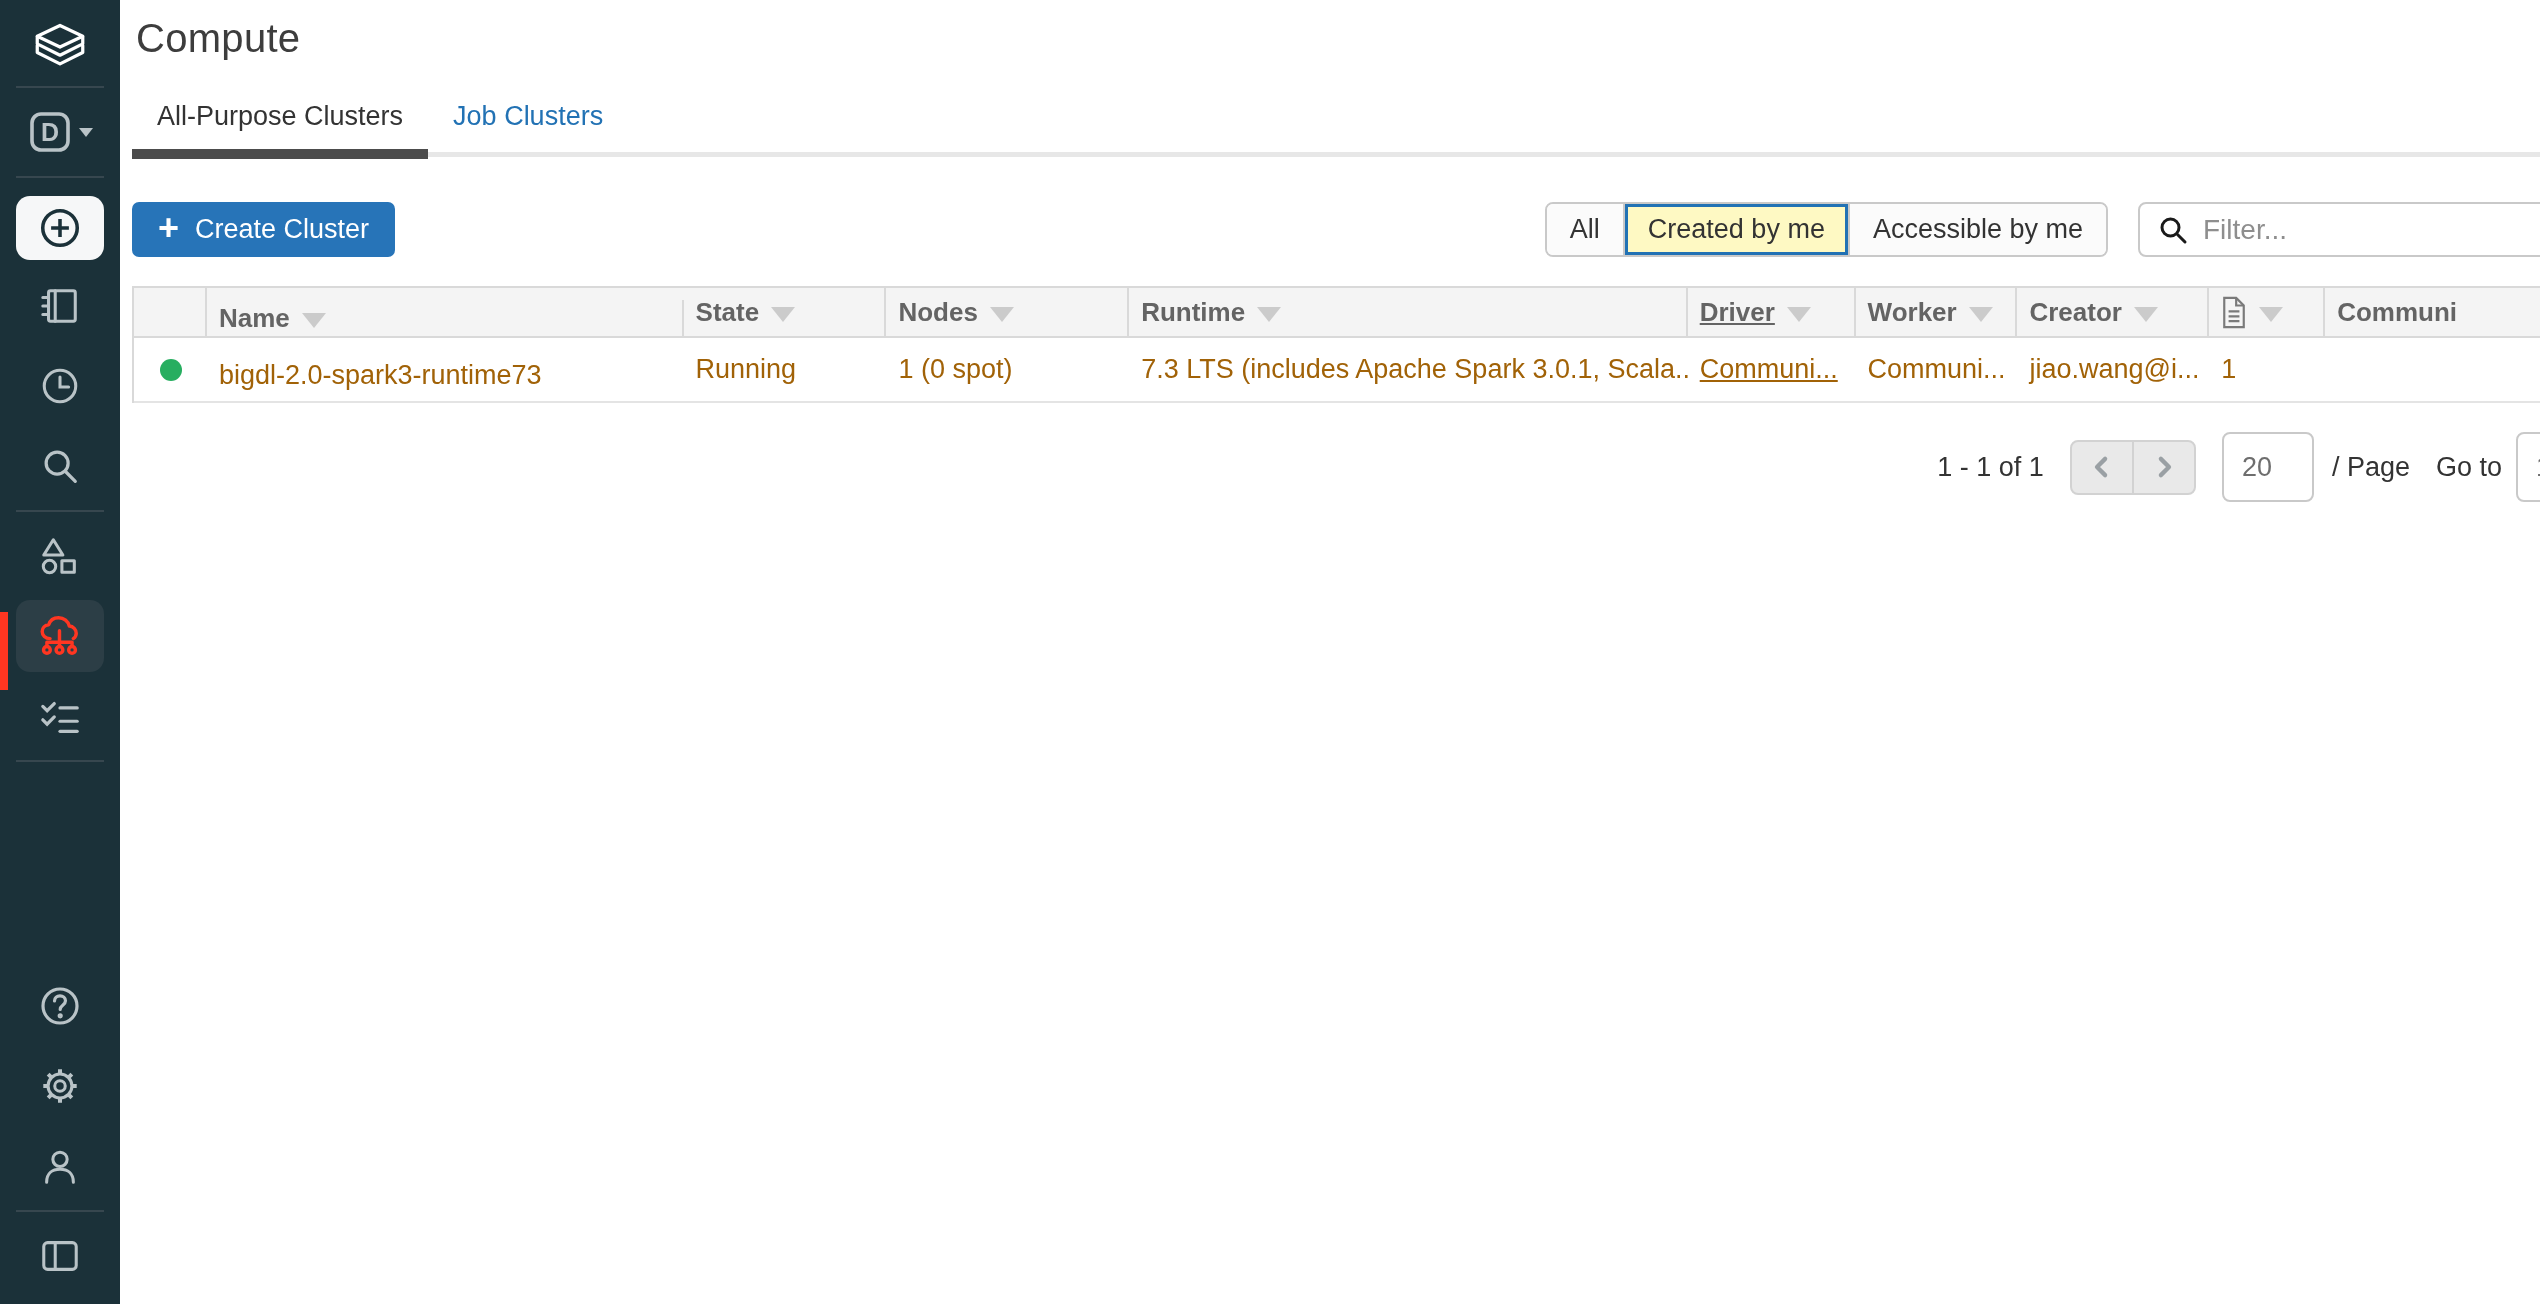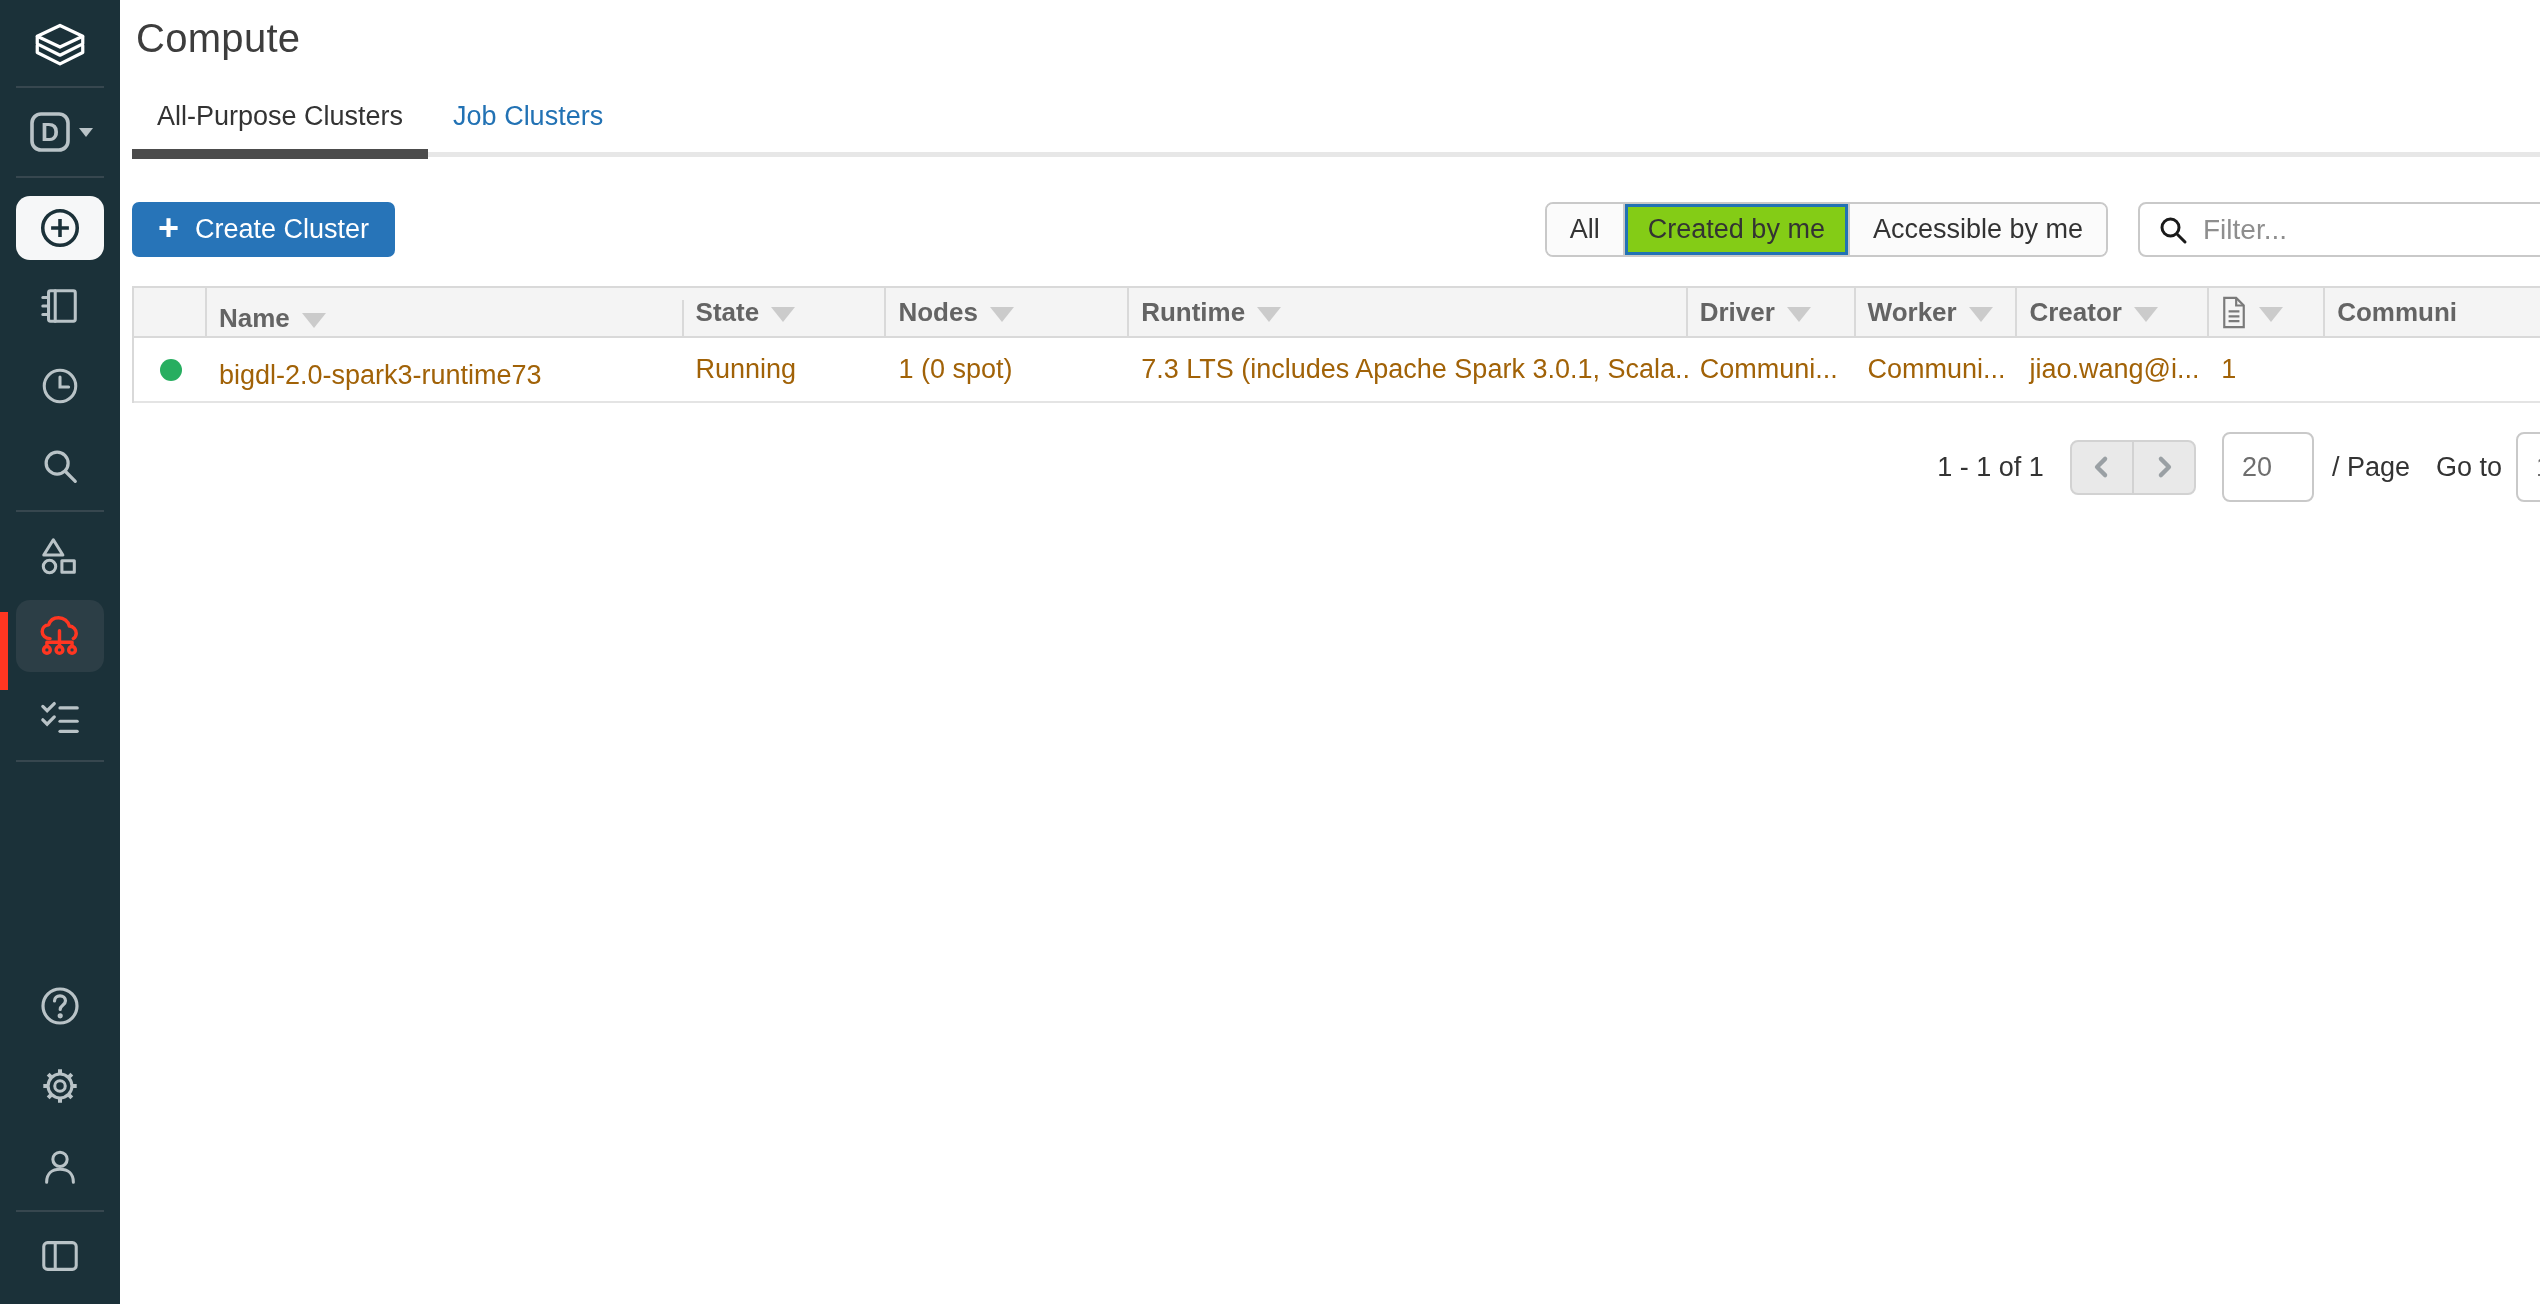--- a/index.html
+++ b/index.html
@@ -44,42 +44,42 @@
   .create-btn .plus { font-size: 36px; font-weight: 700; line-height: 1; margin-top: -3px; }
   .toolbar-right { margin-left: auto; display: flex; align-items: center; gap: 30px;
     margin-right: -50px; }
   .seg-group { display: flex; border: 2px solid #c9c9c9; border-radius: 8px;
     background: #fbfbfb; height: 55px; }
   .seg-btn { display: flex; align-items: center; padding: 0 23px; font-size: 27px;
     color: #333; cursor: pointer; border-left: 2px solid #c9c9c9; background: #fbfbfb;
     white-space: nowrap; }
   .seg-btn:first-child { border-left: none; border-radius: 6px 0 0 6px; }
   .seg-btn:last-child { border-radius: 0 6px 6px 0; }
-  .seg-btn.selected { background: #84cc16; box-shadow: inset 0 0 0 3px #2272b4; }
+  .seg-btn.selected { background: #fef9c3; box-shadow: inset 0 0 0 3px #2272b4; }
   .filter-box { height: 55px; width: 452px; border: 2px solid #c9c9c9; border-radius: 8px;
     background: #fff; display: flex; align-items: center; gap: 15px; padding-left: 18px; }
   .filter-box input { border: none; outline: none; font-size: 28px; flex: 1;
     font-family: inherit; color: #333; background: transparent; }
   .filter-box input::placeholder { color: #8e8e8e; }
 
   
   .cluster-table { margin-top: 29px; width: 2440px; border-left: 2px solid #d9d9d9; }
   .thead { display: flex; height: 52px; background: #f4f4f4; border-top: 2px solid #d9d9d9;
     border-bottom: 2px solid #d9d9d9; }
   .th { display: flex; align-items: center; padding-left: 12px; font-size: 26px;
     font-weight: 700; color: #646464; border-right: 2px solid #d9d9d9; cursor: pointer;
     white-space: nowrap; overflow: hidden; }
   .sort { width: 0; height: 0; border-left: 12px solid transparent;
     border-right: 12px solid transparent; border-top: 15px solid #cbcbcb;
     margin-left: 12px; margin-top: 5px; flex-shrink: 0; }
   .trow { display: flex; height: 65px; background: #fff; border-bottom: 2px solid #e4e4e4; }
   .td { display: flex; align-items: center; padding-left: 12px; font-size: 27px;
     color: #a16207; white-space: nowrap; overflow: hidden; }
   .c0 { width: 73px; } .c1 { width: 477px; margin-top: 12px; } .c2 { width: 203px; } .c3 { width: 243px; }
-  .c4 { width: 559px; } .c5 { width: 168px; } .c6 { width: 162px; } .c7 { width: 192px; }
+  .c4 { width: 559px; } .c5 { width: 168px; text-decoration: underline; } .c6 { width: 162px; } .c7 { width: 192px; }
   .c8 { width: 116px; } .c9 { width: 247px; }
   .status-dot { width: 22px; height: 22px; border-radius: 50%; background: #27ae60;
     margin-left: 14px; }
   .name-cell { cursor: pointer; }
 
   
   .pagination { display: flex; align-items: center; justify-content: flex-end; gap: 26px;
     margin-top: 29px; margin-right: -68px; font-size: 27px; color: #333; }
   .pager { display: flex; }
   .pg-btn { width: 64px; height: 55px; background: #e9e9e9; border: 2px solid #d2d2d2;

